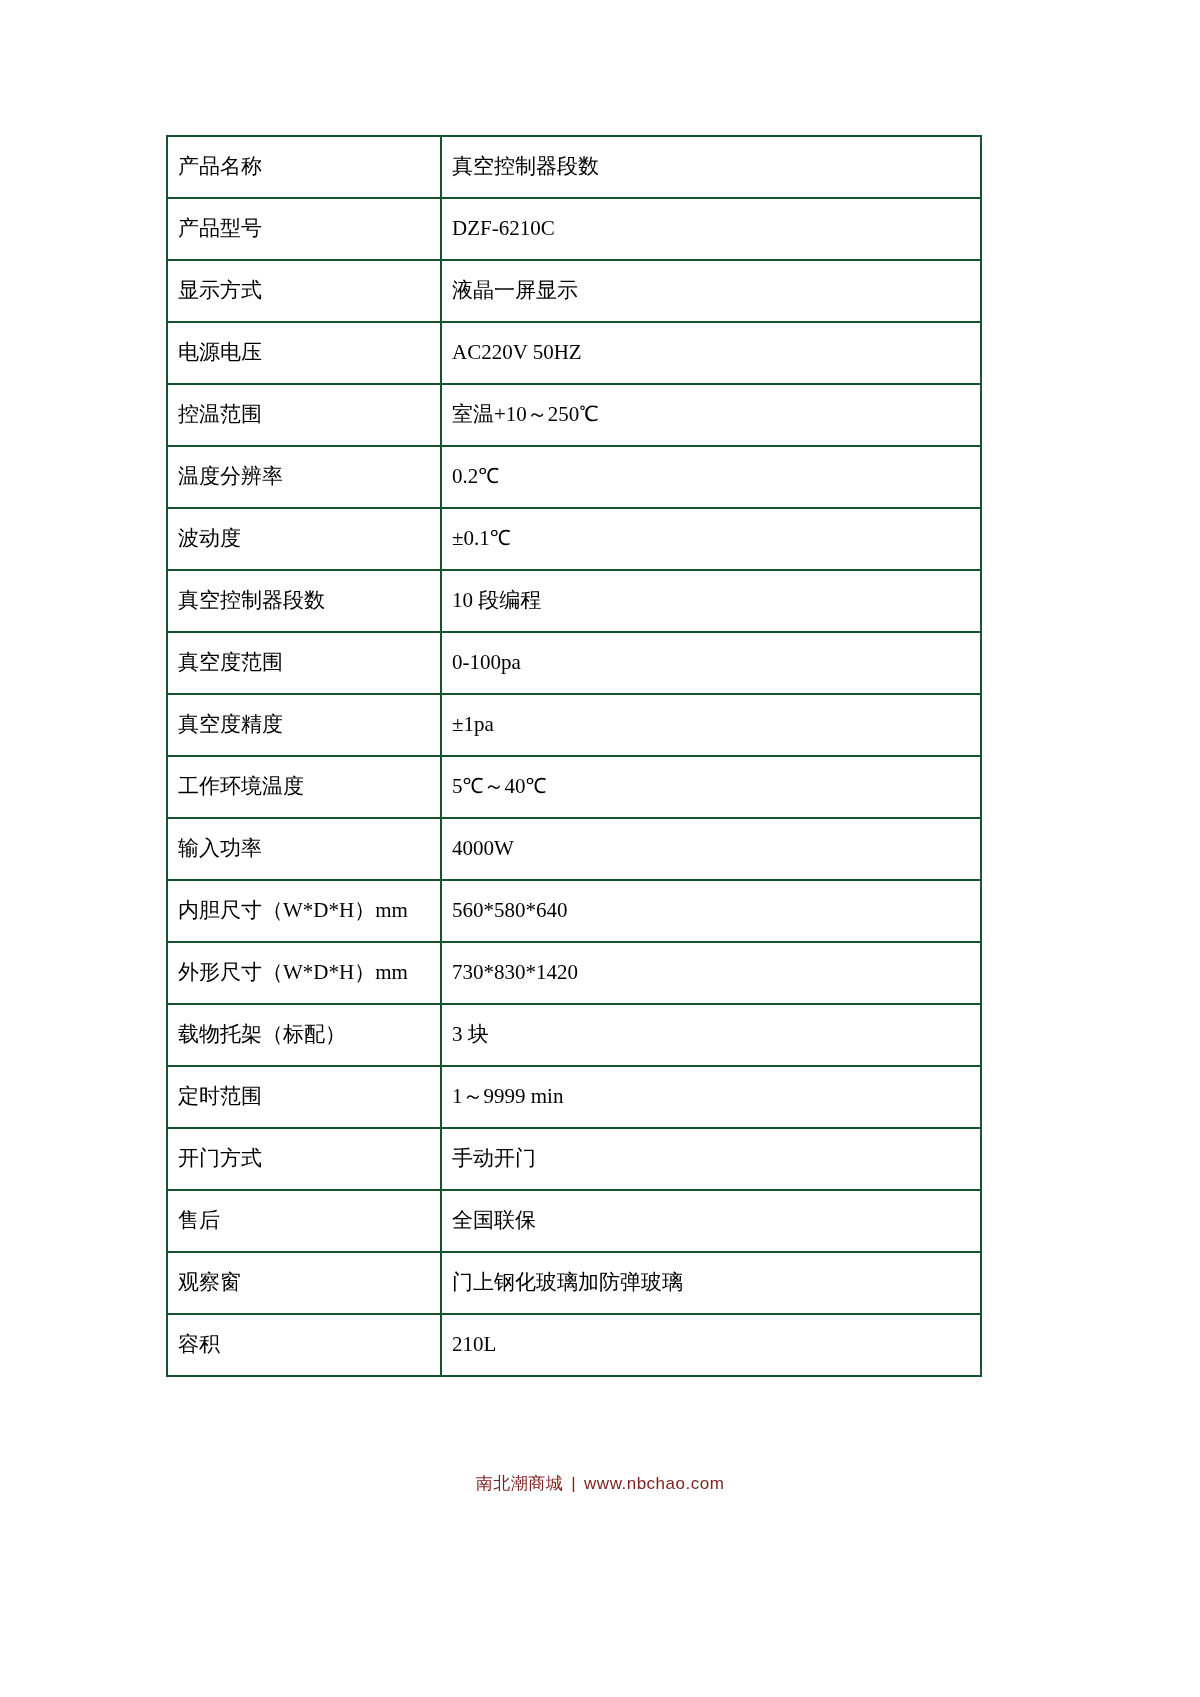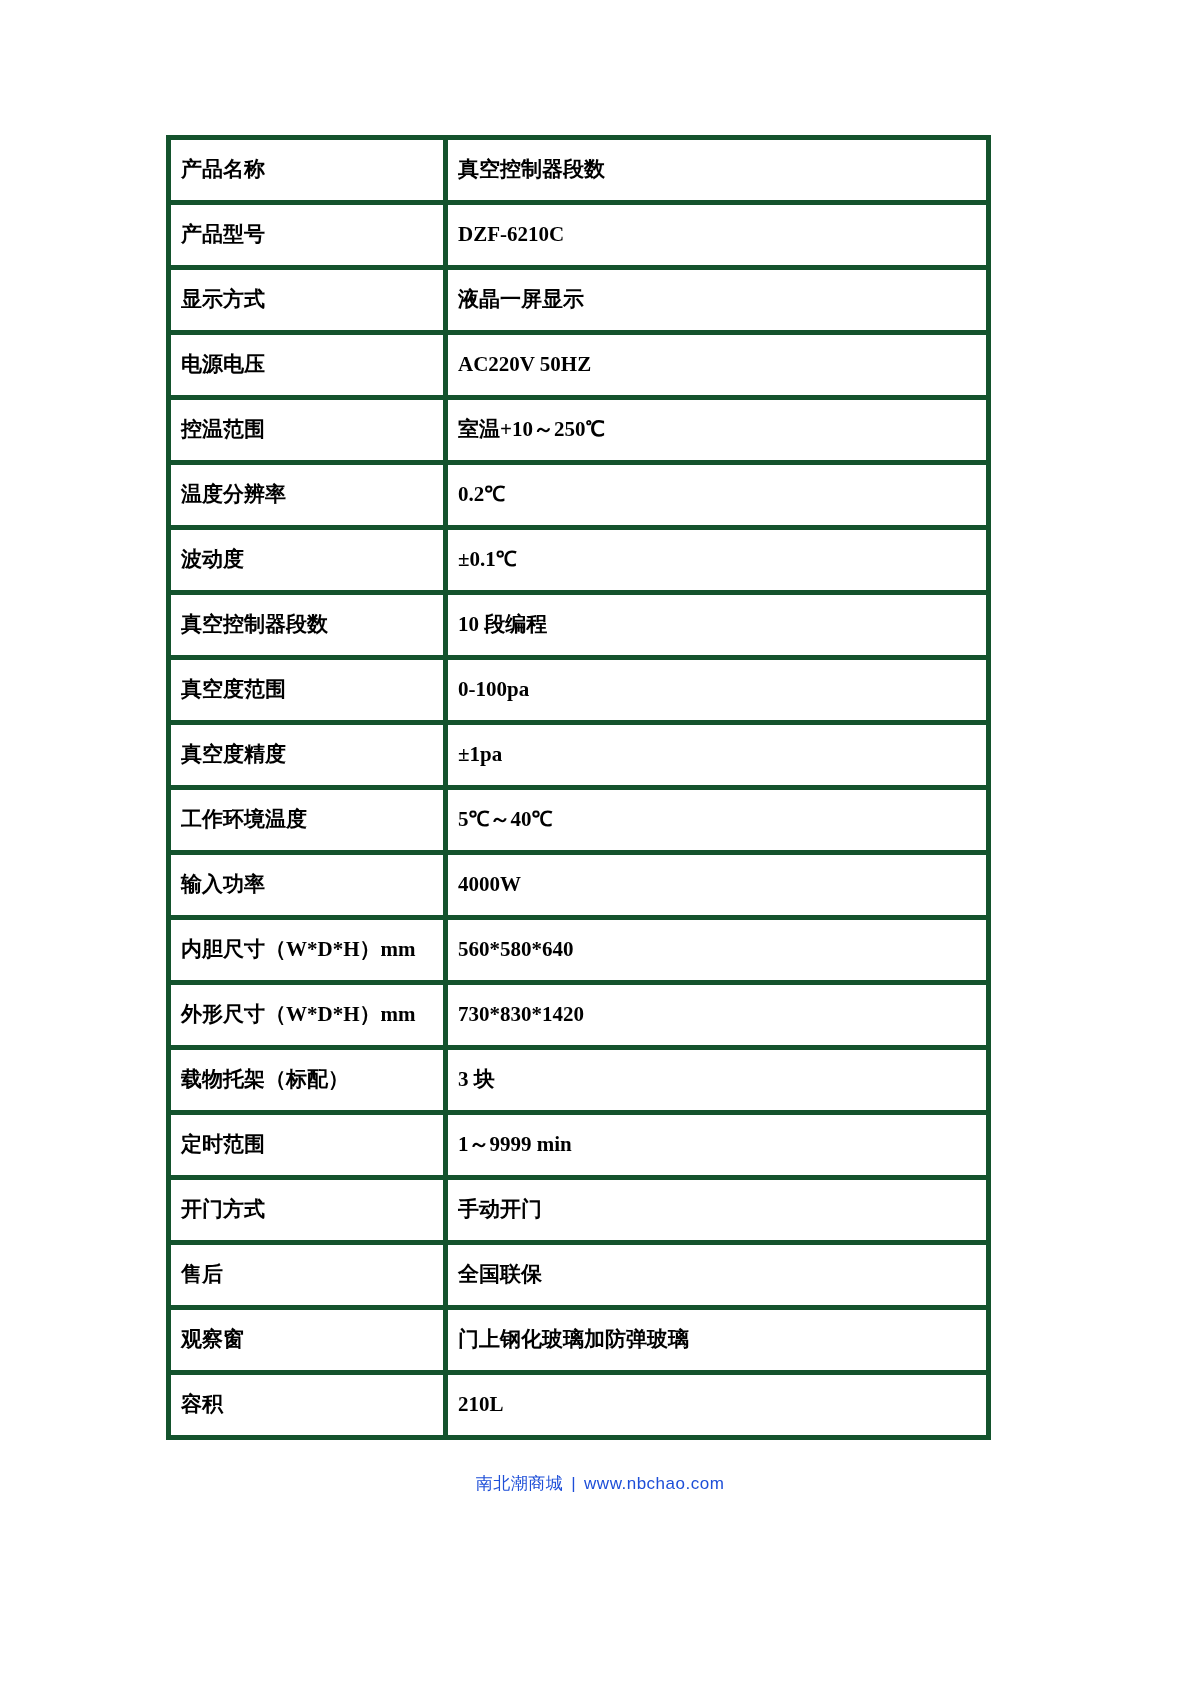--- a/index.html
+++ b/index.html
@@ -27,29 +27,28 @@
     left: 166px;
     top: 135px;
     width: 772px;
   }
   table.spec-table {
     border-collapse: collapse;
     width: 772px;
     table-layout: fixed;
   }
   table.spec-table td {
-    border: 5px solid #14532d;
+    border: 2px solid #14532d;
     height: 60px;
     padding: 0 10px;
     vertical-align: middle;
     font-size: 21px;
     line-height: 1.2;
     white-space: nowrap;
     overflow: visible;
-    font-weight: bold;
   }
   table.spec-table td.label {
     width: 252px;
   }
   table.spec-table td.value {
     width: 518px;
   }
   .label-text {
     display: inline-block;
   }
@@ -57,21 +56,21 @@
     display: inline-block;
   }
   .footer {
     position: absolute;
     left: 0;
     top: 1472px;
     width: 1200px;
     text-align: center;
     font-family: "Liberation Sans", sans-serif;
     font-size: 17px;
-    color: #1d4ed8;
+    color: #7f1d1d;
     letter-spacing: 0.5px;
   }
   .footer .sep {
     padding: 0 8px;
   }
 </style>
 </head>
 <body>
 
 <div class="page">

